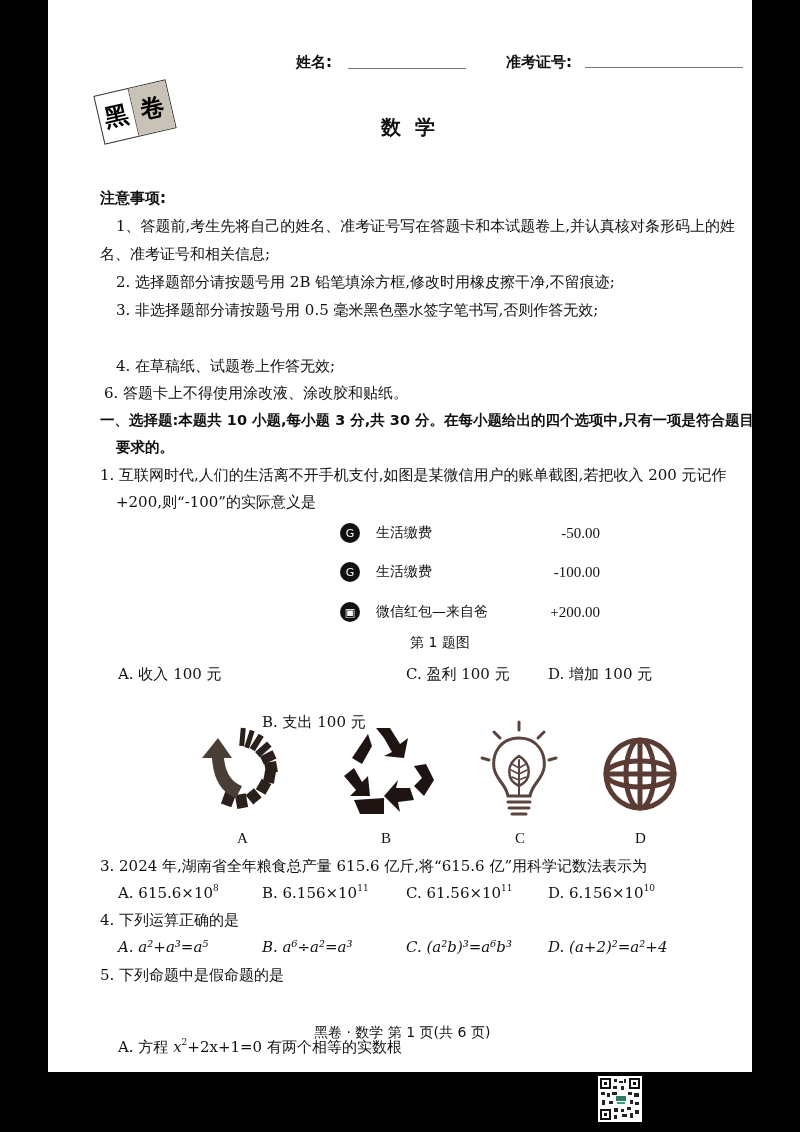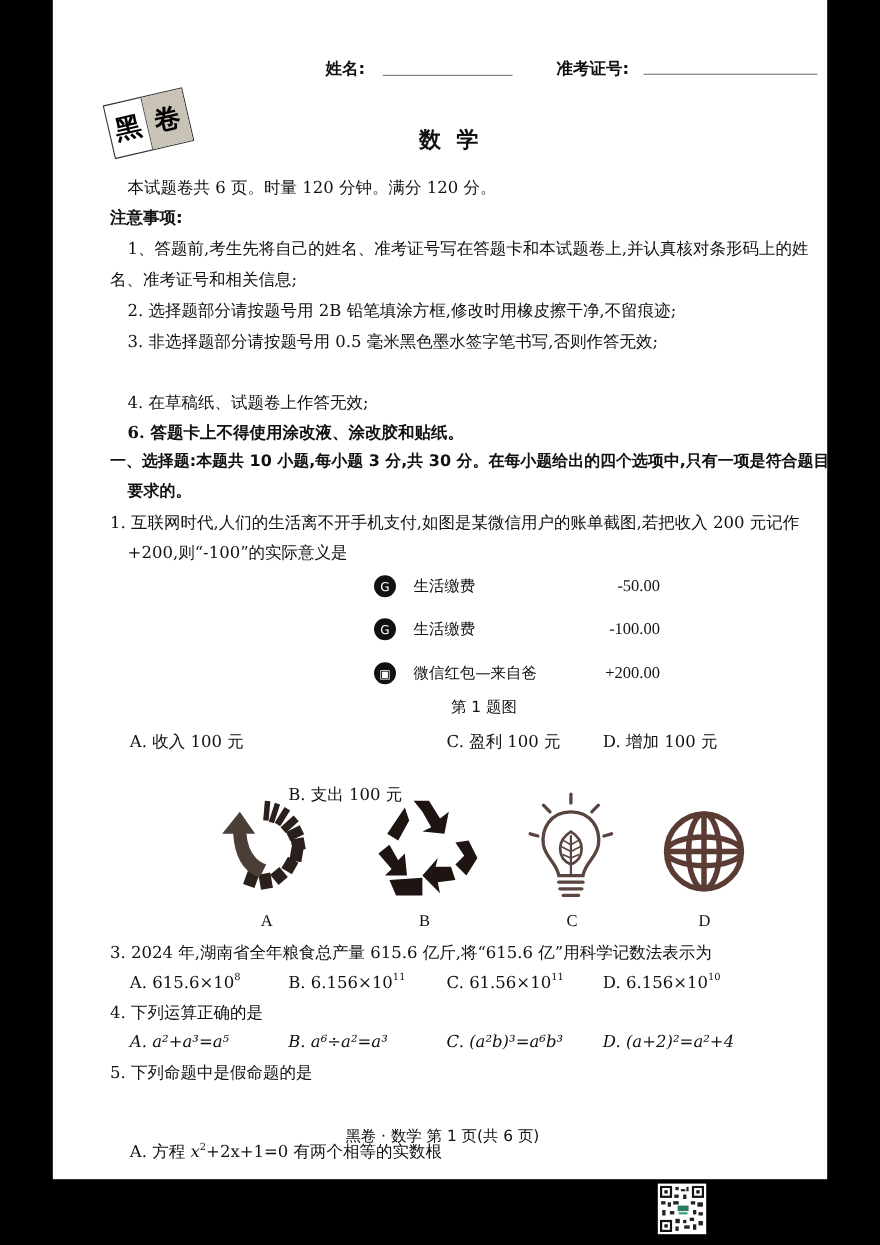--- a/index.html
+++ b/index.html
@@ -42,29 +42,28 @@
   <span class="abs hdr-field" style="left:458px;top:53px;">准考证号:</span>
   <div class="line" style="left:537px;top:67px;width:158px;"></div>
 
   <div class="logo">
     <div class="l">黑</div>
     <div class="r">卷</div>
   </div>
 
   <div class="abs subject" style="left:333px;top:114px;">数学</div>
 
-  <div class="abs txt" style="left:68px;top:160px;">本试题卷共 6 页。时量 120 分钟。满分 120 分。</div>
   <div class="abs txt bold" style="left:52px;top:188px;">注意事项:</div>
 
   <div class="abs txt" style="left:68px;top:216px;">1、答题前,考生先将自己的姓名、准考证号写在答题卡和本试题卷上,并认真核对条形码上的姓</div>
   <div class="abs txt" style="left:52px;top:244px;">名、准考证号和相关信息;</div>
   <div class="abs txt" style="left:68px;top:272px;">2. 选择题部分请按题号用 2B 铅笔填涂方框,修改时用橡皮擦干净,不留痕迹;</div>
   <div class="abs txt" style="left:68px;top:300px;">3. 非选择题部分请按题号用 0.5 毫米黑色墨水签字笔书写,否则作答无效;</div>
   <div class="abs txt" style="left:68px;top:328px;margin-top:28px;">4. 在草稿纸、试题卷上作答无效;</div>
-  <div class="abs txt" style="left:68px;top:383px;font-weight:bold;">6. 答题卡上不得使用涂改液、涂改胶和贴纸。</div>
+  <div class="abs txt" style="left:56px;top:383px;">6. 答题卡上不得使用涂改液、涂改胶和贴纸。</div>
 
   <div class="abs txt bold" style="left:52px;top:410px;font-size:14.5px;">一、选择题:本题共 10 小题,每小题 3 分,共 30 分。在每小题给出的四个选项中,只有一项是符合题目</div>
   <div class="abs txt bold" style="left:68px;top:437px;font-size:14.5px;">要求的。</div>
 
   <div class="abs txt" style="left:52px;top:465px;">1. 互联网时代,人们的生活离不开手机支付,如图是某微信用户的账单截图,若把收入 200 元记作</div>
   <div class="abs txt" style="left:68px;top:492px;">+200,则“-100”的实际意义是</div>
 
   <div>
     <div class="bill-row" style="top:521px;">
       <span class="bill-icon">G</span>

